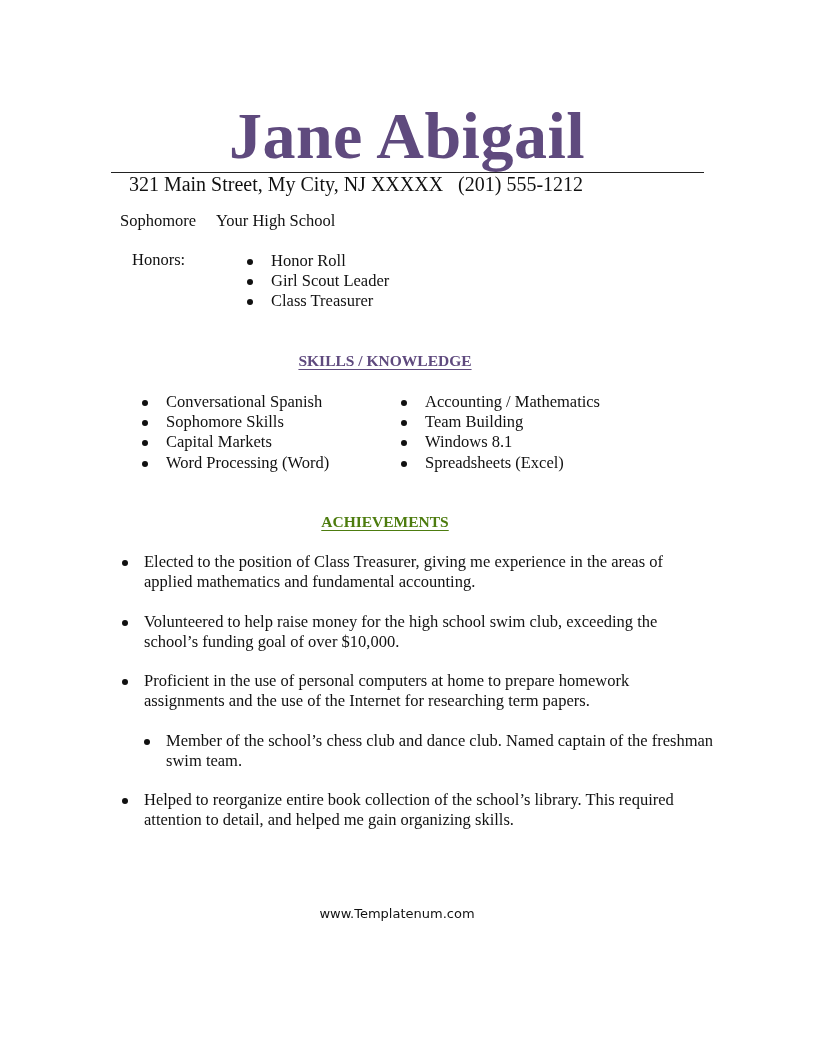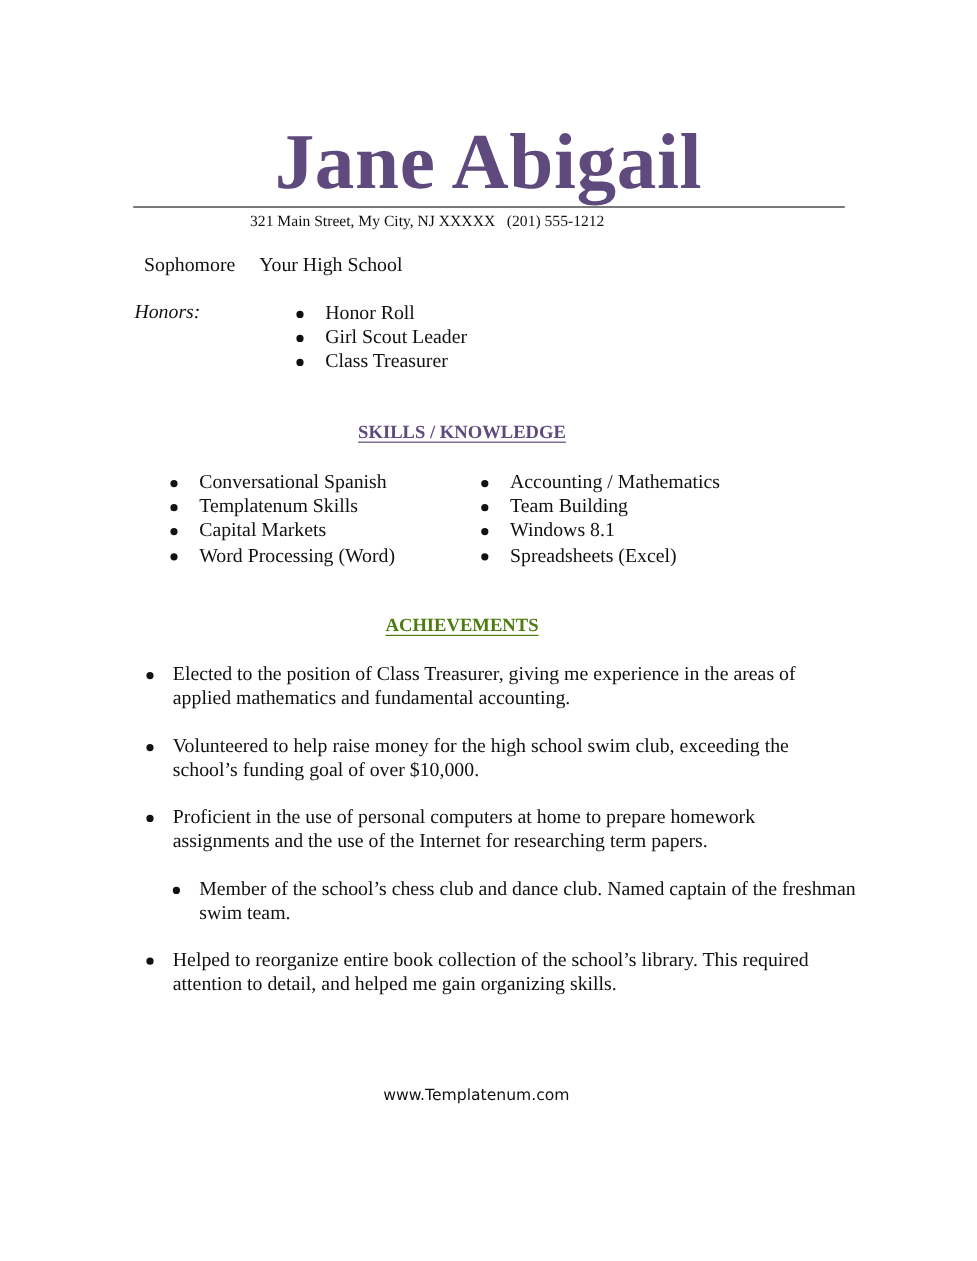--- a/index.html
+++ b/index.html
@@ -8,21 +8,21 @@
       font-family: "Liberation Serif", "DejaVu Serif", serif;
       color: #111111;
     }
     .abs { position: absolute; }
     .name {
       left: 0; width: 814px; top: 96px; text-align: center;
       font-size: 66px; font-weight: bold; line-height: 80px;
       letter-spacing: 0.5px;
     }
     .rule { left: 111px; width: 593px; top: 172px; height: 0; border-top: 1.5px solid #222; }
-    .contact { left: 0; width: 712px; top: 175px; text-align: center; font-size: 13px; line-height: 18px; white-space: pre; }
+    .contact { left: 0; width: 712px; top: 175px; text-align: center; font-size: 20px; line-height: 18px; white-space: pre; }
     .line { font-size: 16.5px; line-height: 20px; white-space: nowrap; }
     .bullet::before {
       content: ""; position: absolute; width: 6px; height: 6px; border-radius: 50%;
       background: #111; left: -24px; top: 8px;
     }
     .bullet { position: absolute; }
     .heading {
       left: 0; width: 770px; text-align: center; font-size: 15.5px; font-weight: bold;
       text-decoration: underline; text-underline-offset: 3px; line-height: 20px;
     }
@@ -36,29 +36,29 @@
 </head>
 <body>
 
 <div class="abs name" style="color:#5f4a7e;">Jane Abigail</div>
 <div class="abs rule"></div>
 <div class="abs contact">321 Main Street, My City, NJ XXXXX   (201) 555-1212</div>
 
 <div class="abs line" style="left:120px; top:211px;">Sophomore</div>
 <div class="abs line" style="left:216px; top:211px;">Your High School</div>
 
-<div class="abs line" style="left:112px; top:250px;font-style:italic;">Honors:</div>
+<div class="abs line" style="left:132px; top:250px;">Honors:</div>
 <div class="line bullet" style="left:271px; top:251px;">Honor Roll</div>
 <div class="line bullet" style="left:271px; top:271px;">Girl Scout Leader</div>
 <div class="line bullet" style="left:271px; top:291px;">Class Treasurer</div>
 
 <div class="abs heading" style="top:351px; color:#5f4a7e;">SKILLS / KNOWLEDGE</div>
 
 <div class="line bullet" style="left:166px; top:392px;">Conversational Spanish</div>
-<div class="line bullet" style="left:166px; top:412px;">Templatenum Skills</div>
+<div class="line bullet" style="left:166px; top:412px;">Sophomore Skills</div>
 <div class="line bullet" style="left:166px; top:432px;">Capital Markets</div>
 <div class="line bullet" style="left:166px; top:453px;">Word Processing (Word)</div>
 
 <div class="line bullet" style="left:425px; top:392px;">Accounting / Mathematics</div>
 <div class="line bullet" style="left:425px; top:412px;">Team Building</div>
 <div class="line bullet" style="left:425px; top:432px;">Windows 8.1</div>
 <div class="line bullet" style="left:425px; top:453px;text-align:right;">Spreadsheets (Excel)</div>
 
 <div class="abs heading" style="top:512px; color:#4d7c0f;">ACHIEVEMENTS</div>
 

